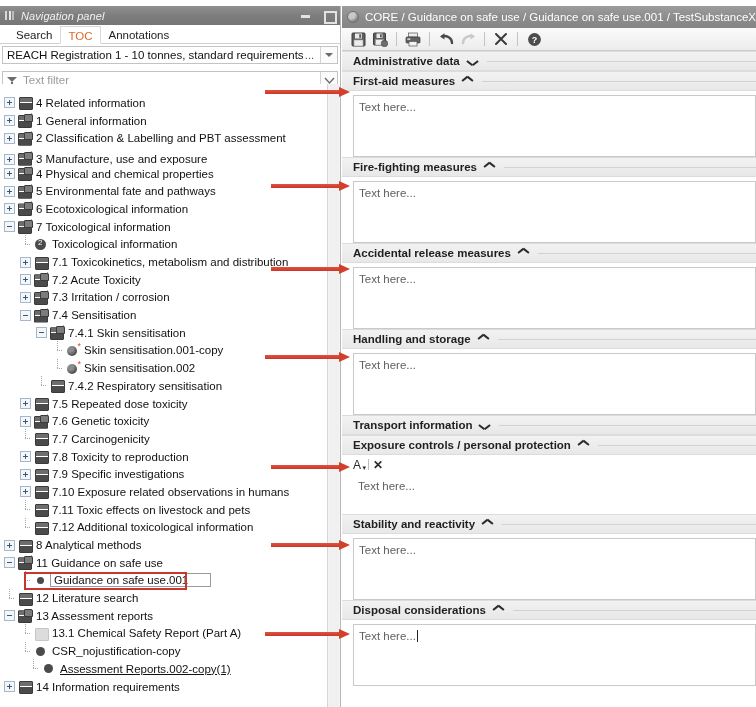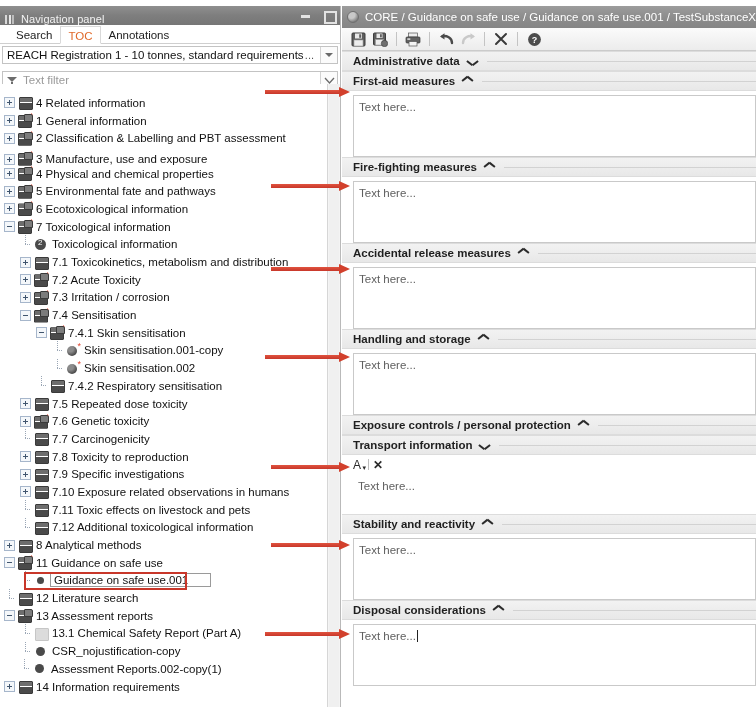--- a/index.html
+++ b/index.html
@@ -18,23 +18,24 @@
   #nav-panel {
     position: absolute; left: 0; top: 6px;
     width: 341px; height: 701px;
     background: #ffffff;
     border-right: 1px solid #b9b9b9;
   }
   #nav-titlebar {
     position: relative;
     height: 19px;
     background: linear-gradient(to bottom,#8f8f8f 0%, #7e7e7e 50%, #767676 100%);
-    display: flex; align-items: flex-end;
+    display: flex; align-items: center;
     padding-left: 4px;
     color: #ffffff;
+    font-style: italic;
   }
   .grip-icon { width: 12px; height: 11px; position: relative; margin-right: 5px; flex: none; }
   .grip-icon i {
     position: absolute; top: 1px; width: 2px; height: 9px; background: #d8d8d8; display:block;
   }
   .grip-icon i:nth-child(1){ left:1px; }
   .grip-icon i:nth-child(2){ left:5px; background:#e8e8e8; }
   .grip-icon i:nth-child(3){ left:8px; background:#bcbcbc; }
   #nav-title-text { font-size: 11px; color: #f2f2f2; letter-spacing: .1px; }
   .win-btns { position: absolute; right: 5px; top: 3px; display: flex; gap: 10px; }
@@ -487,21 +488,21 @@
           <div class="tnode" style="padding-left: 20px;">
             <span class="stub"></span>
             <span class="ico doc faded"></span>
             <span class="lbl">13.1 Chemical Safety Report (Part A)</span>
           </div>
           <div class="tnode" style="padding-left: 20px;">
             <span class="stub"></span>
             <span class="ico dot"></span>
             <span class="lbl">CSR_nojustification-copy</span>
           </div>
-          <div class="tnode" style="padding-left: 19px;">
+          <div class="tnode" style="padding-left: 28px; text-decoration: underline;">
             <span class="stub"></span>
             <span class="ico dot"></span>
             <span class="lbl">Assessment Reports.002-copy(1)</span>
           </div>
           <div class="tnode" style="padding-left: 4px;">
             <span class="twist plus"></span>
             <span class="ico doc"></span>
             <span class="lbl">14 Information requirements</span>
           </div>
         </div>
@@ -605,27 +606,27 @@
         </div>
         <div class="sec-head">
           <span class="title">Handling and storage</span>
           <span class="chev up"></span>
           <span class="rule"></span>
         </div>
         <div class="sec-field">
           <div class="txtbox" style="height: 62px;"><span>Text here...</span></div>
         </div>
         <div class="sec-head">
+          <span class="title">Transport information</span>
+          <span class="chev down"></span>
+          <span class="rule"></span>
+        </div>
+        <div class="sec-head">
           <span class="title">Exposure controls / personal protection</span>
           <span class="chev up"></span>
-          <span class="rule"></span>
-        </div>
-        <div class="sec-head">
-          <span class="title">Transport information</span>
-          <span class="chev down"></span>
           <span class="rule"></span>
         </div>
         <div class="minitoolbar">
           <span class="mt-a">A</span>
           <span class="mt-sep"></span>
           <span class="mt-x">✕</span>
         </div>
         <div class="sec-field">
           <div class="txtbox bare" style="height: 38px;"><span>Text here...</span></div>
         </div>

